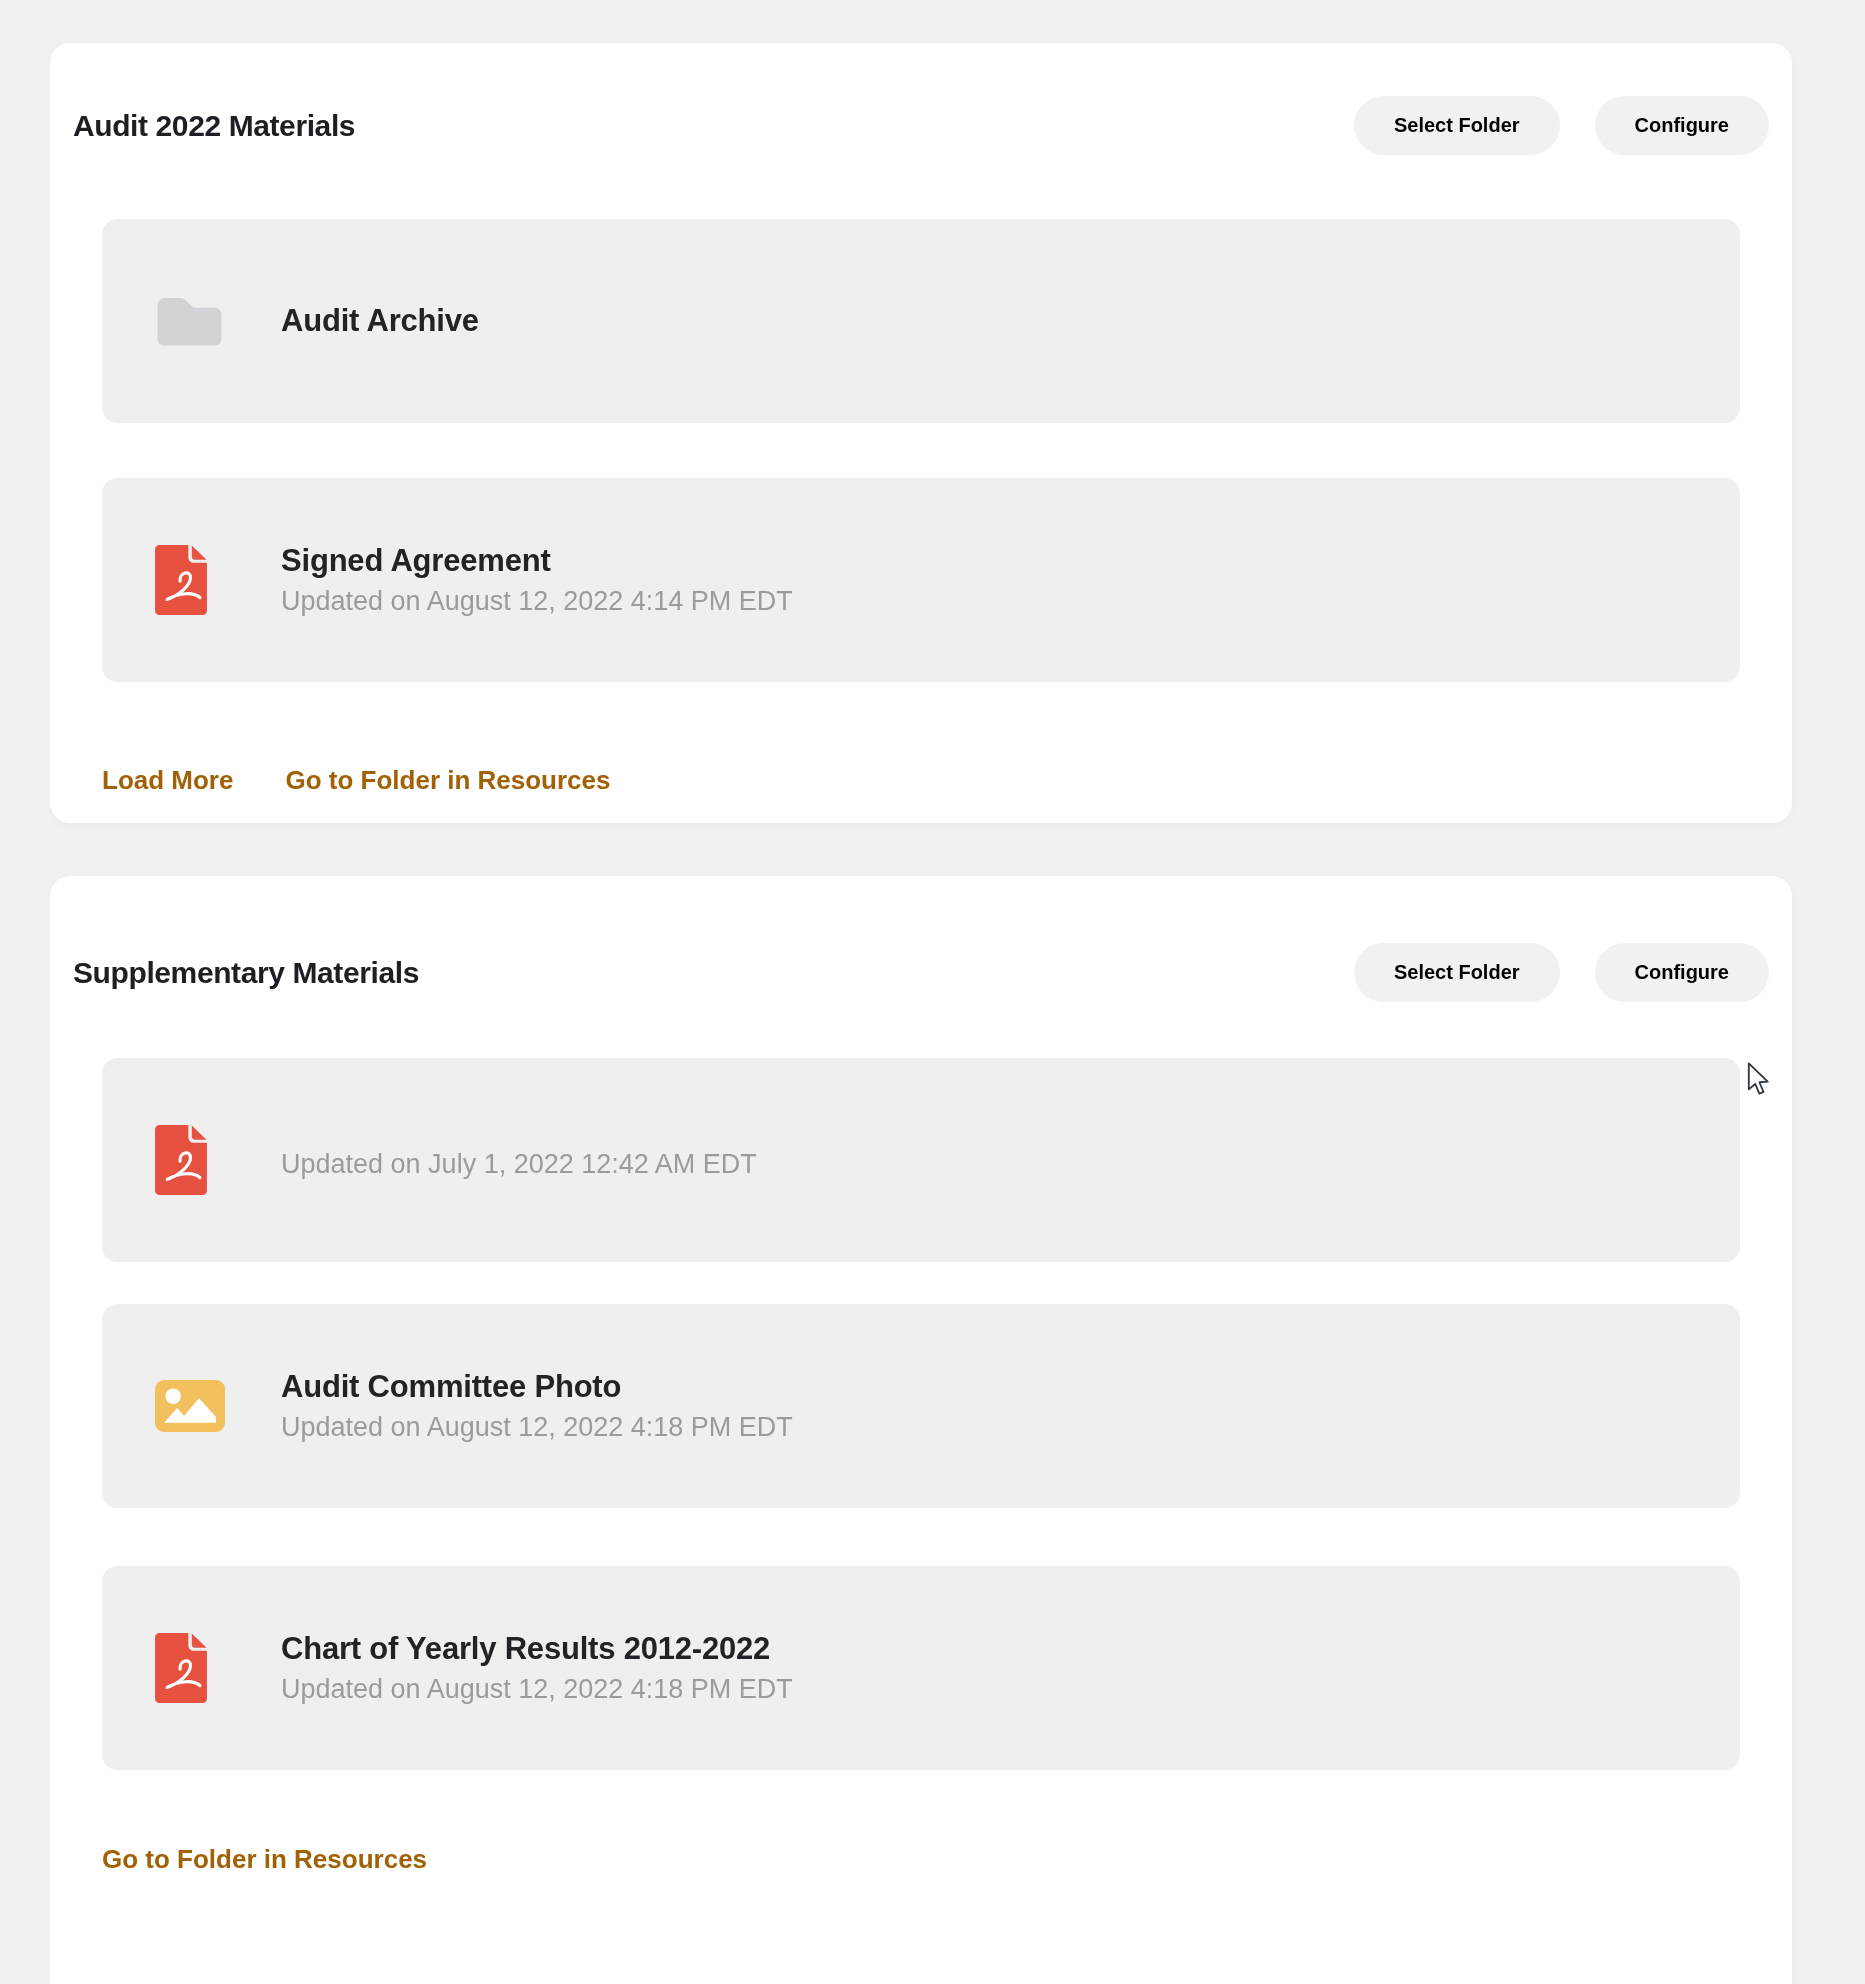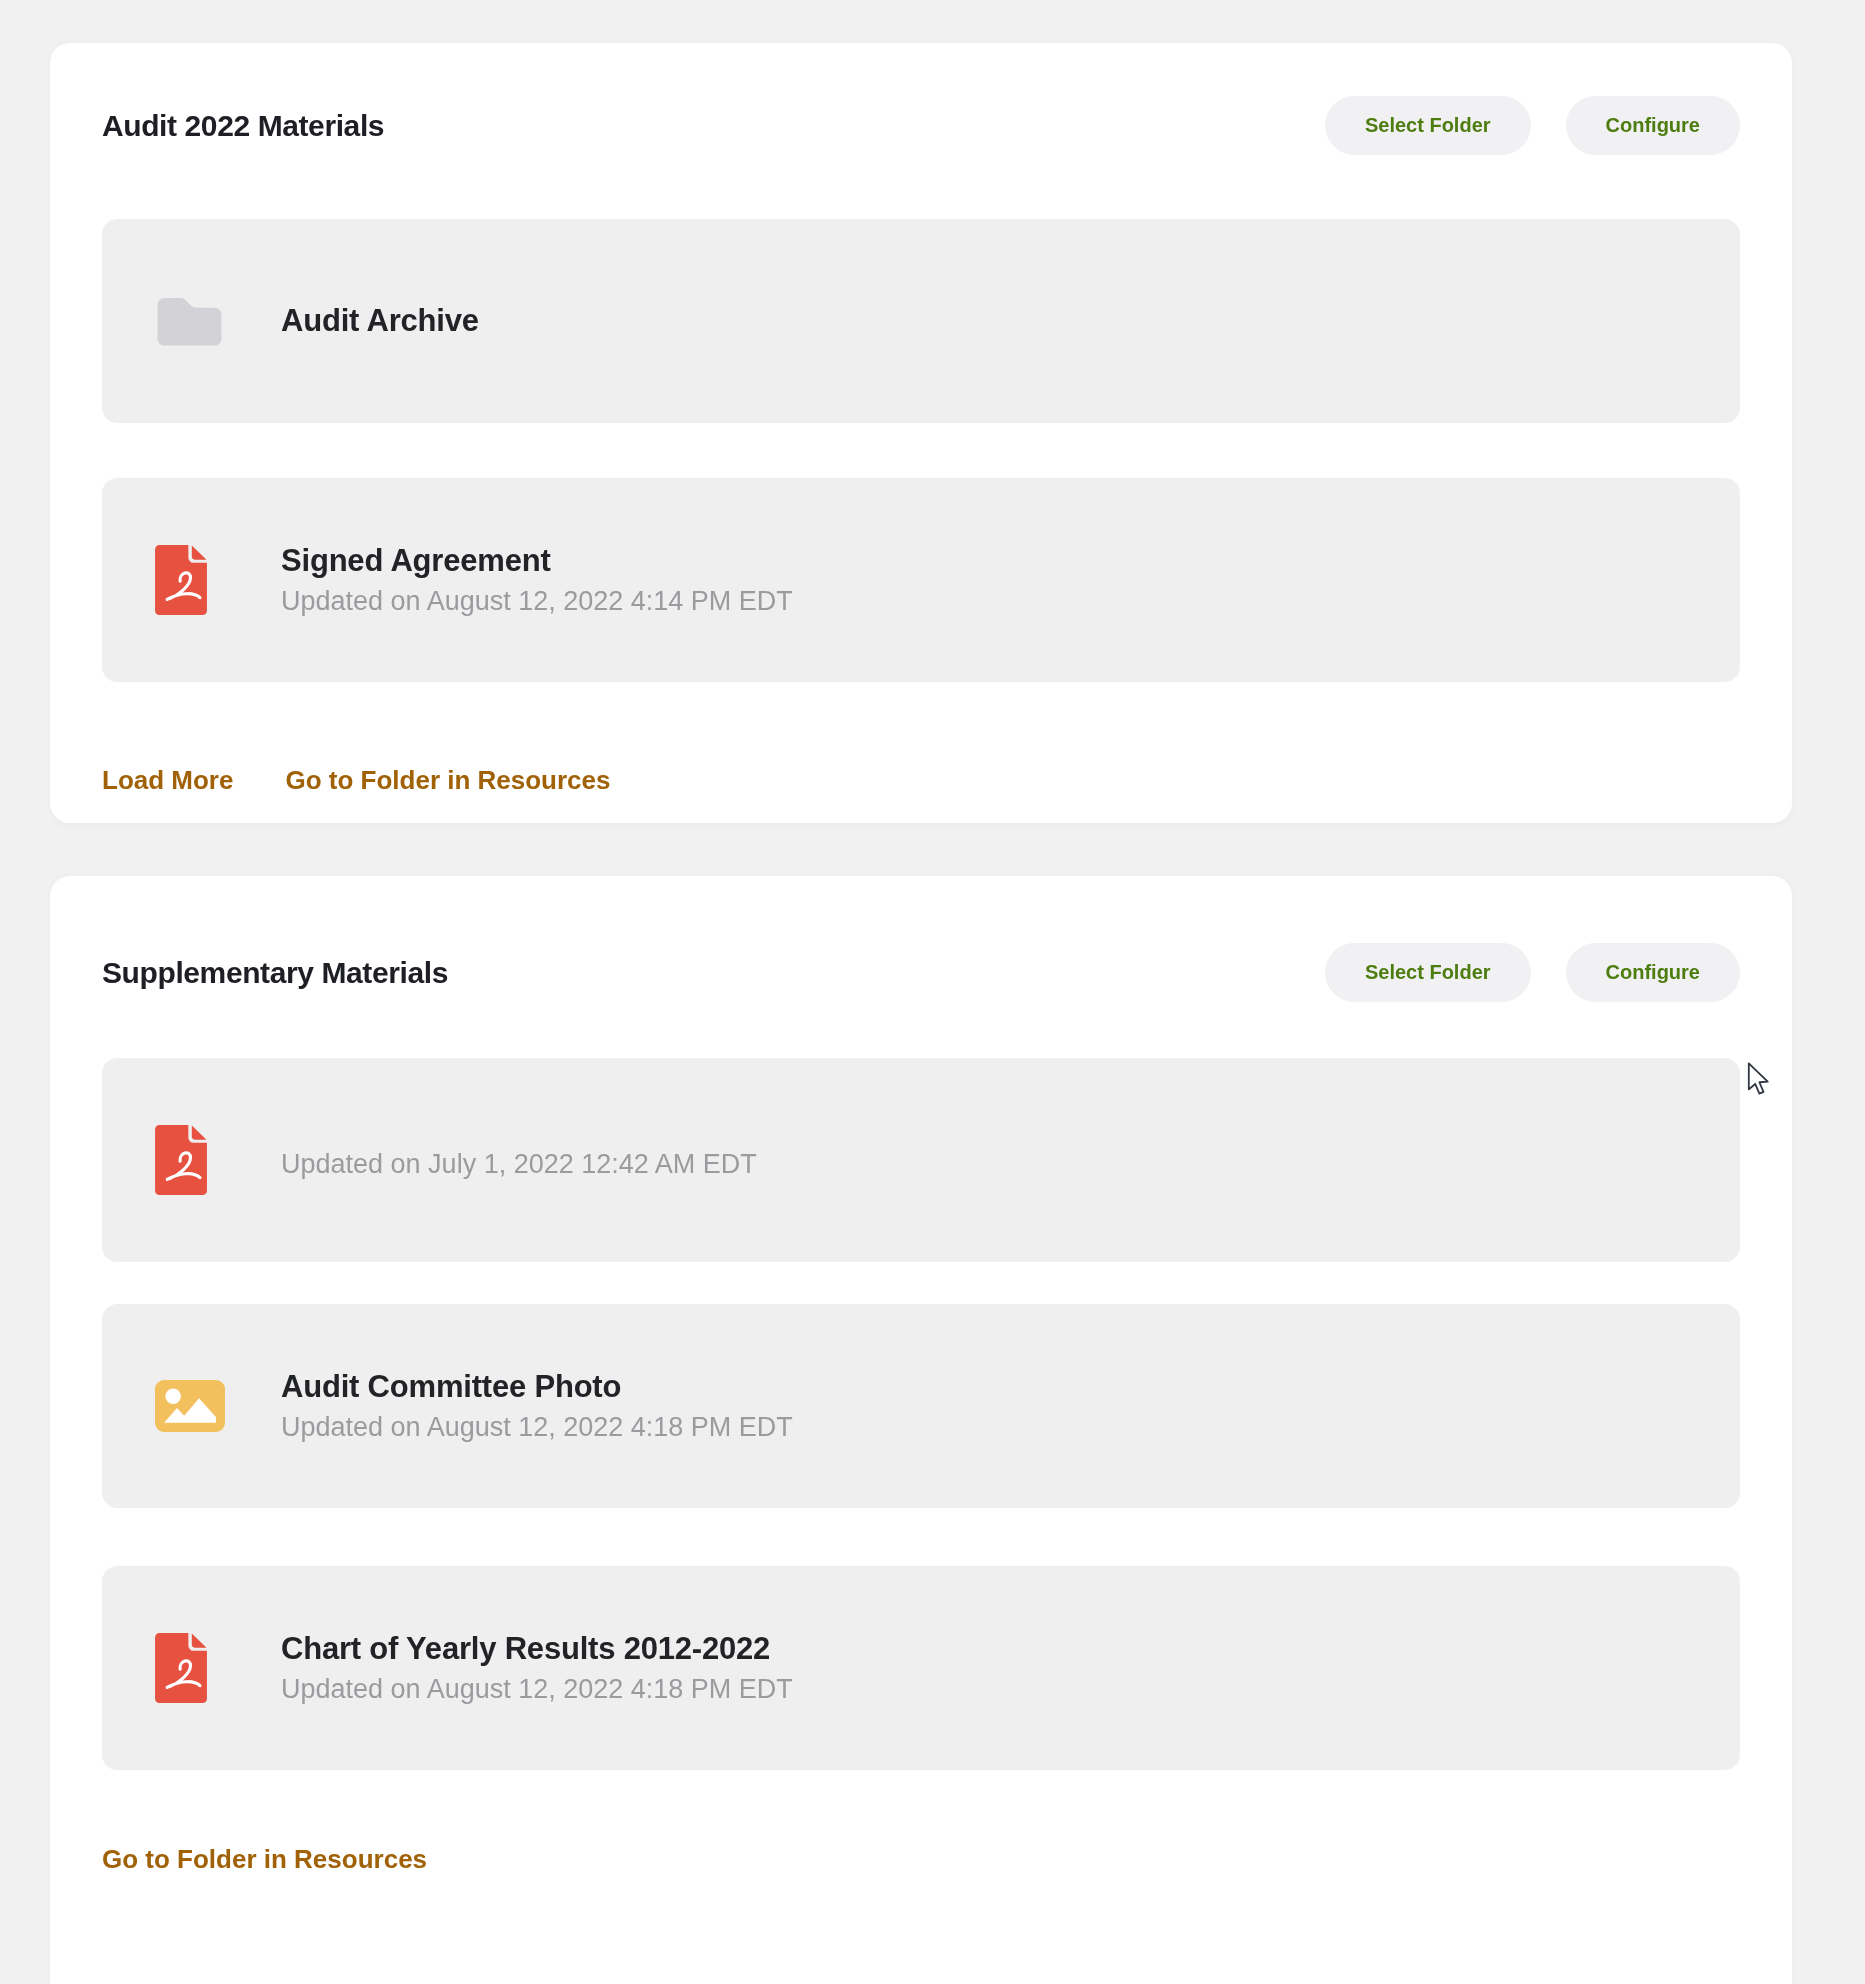--- a/index.html
+++ b/index.html
@@ -19,21 +19,21 @@
     box-shadow:0 1.7px 7px rgba(0,0,0,0.03);
     box-sizing:border-box;
   }
   .card-1{top:43px;height:780px;}
   .card-2{top:876px;height:1124px;}
 
   .card-header{
     display:flex;
     align-items:center;
     justify-content:space-between;
-    margin:0 52px;
+    margin:0 23px;
     height:59px;
   }
   .card-1 .card-header{margin-top:53px;}
   .card-2 .card-header{margin-top:67px;}
 
   .section-title{
     font-size:30px;
     font-weight:700;
     color:#1e1f24;
     letter-spacing:-0.4px;
@@ -43,21 +43,21 @@
   .pill-btn{
     height:59px;
     border:none;
     background:#f1f1f3;
     border-radius:30px;
     padding:0 40px;
     margin-left:35px;
     font-family:"Liberation Sans", sans-serif;
     font-size:20px;
     font-weight:600;
-    color:#4d7c0f;
+    color:#000000;
     cursor:pointer;
     white-space:nowrap;
   }
 
   .row{
     display:flex;
     align-items:center;
     background:#efefef;
     border-radius:15.6px;
     height:204px;

